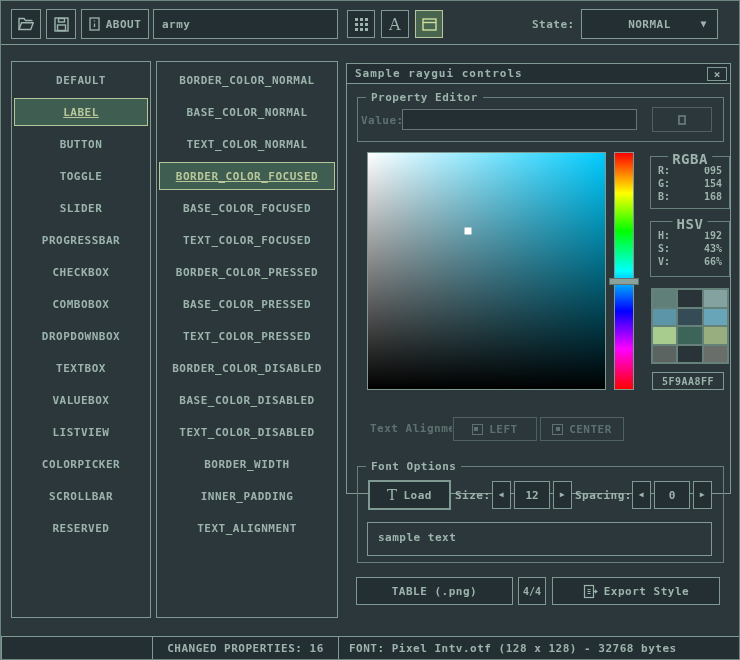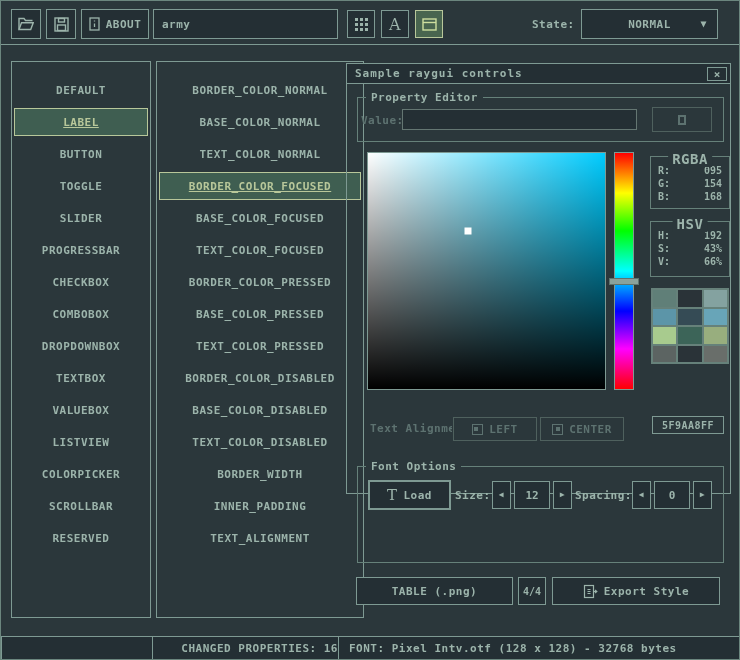--- a/index.html
+++ b/index.html
@@ -31,21 +31,21 @@
   .lbl{position:absolute;font-size:11px;font-weight:bold;letter-spacing:0.5px;color:var(--text);}
   .lbl.dim{color:var(--dim);}
   .input{
     position:absolute;background:var(--dark);border:1px solid var(--bl);
     color:var(--text);font-size:11px;font-weight:bold;letter-spacing:0.5px;
     display:flex;align-items:center;padding-left:8px;
   }
   
   #toolbar{position:absolute;left:0;top:0;width:100%;height:44px;border-bottom:1px solid var(--bl);}
   
-  .panel{position:absolute;border:1px solid var(--bl);padding-top:12px;}
+  .panel{position:absolute;border:1px solid var(--bl);padding-top:2px;}
   .list-item{
     height:32px;margin:0 2px;display:flex;align-items:center;justify-content:center;
     font-size:11px;letter-spacing:0.5px;color:var(--text);border:1px solid transparent;
   }
   .list-item.selected{
     height:28px;margin:2px;background:var(--accent-bg);
     border-color:var(--accent);color:var(--accent);text-decoration:underline;
   }
   
   #sample-window{position:absolute;left:345px;top:62px;width:385px;height:431px;border:1px solid var(--bl);}
@@ -76,21 +76,21 @@
   }
   #hue-handle{position:absolute;left:262px;width:30px;height:7px;background:#8aa29b;border:1px solid #5e736d;}
   #swatch-grid{
     position:absolute;left:304px;top:224px;width:78px;height:76px;
     background:var(--bm);padding:2px;display:grid;
     grid-template-columns:repeat(3,1fr);gap:2px;
   }
   .swatch{width:100%;height:100%;}
   #hex-box{
     position:absolute;left:305px;top:308px;width:72px;height:18px;border:1px solid var(--bl);
-    display:flex;align-items:center;justify-content:center;font-size:10px;letter-spacing:0.5px;margin-top:44px;
+    display:flex;align-items:center;justify-content:center;font-size:10px;letter-spacing:0.5px;
   }
   
   .align-icon{
     width:11px;height:11px;border:1px solid currentColor;display:inline-flex;
     align-items:center;padding:1px;flex:none;
   }
   .align-icon .dot{width:4px;height:4px;background:currentColor;}
   .align-icon.left{justify-content:flex-start;}
   .align-icon.center{justify-content:center;}
   .align-icon.right{justify-content:flex-end;}
@@ -187,21 +187,21 @@
       <div class="list-item">COMBOBOX</div>
       <div class="list-item">DROPDOWNBOX</div>
       <div class="list-item">TEXTBOX</div>
       <div class="list-item">VALUEBOX</div>
       <div class="list-item">LISTVIEW</div>
       <div class="list-item">COLORPICKER</div>
       <div class="list-item">SCROLLBAR</div>
       <div class="list-item">RESERVED</div>
     </div>
 
-  <div class="panel" style="left:155px;top:60px;width:208px;height:557px;" id="property-list">
+  <div class="panel" style="left:155px;top:60px;width:182px;height:557px;" id="property-list">
       <div class="list-item">BORDER_COLOR_NORMAL</div>
       <div class="list-item">BASE_COLOR_NORMAL</div>
       <div class="list-item">TEXT_COLOR_NORMAL</div>
       <div class="list-item selected">BORDER_COLOR_FOCUSED</div>
       <div class="list-item">BASE_COLOR_FOCUSED</div>
       <div class="list-item">TEXT_COLOR_FOCUSED</div>
       <div class="list-item">BORDER_COLOR_PRESSED</div>
       <div class="list-item">BASE_COLOR_PRESSED</div>
       <div class="list-item">TEXT_COLOR_PRESSED</div>
       <div class="list-item">BORDER_COLOR_DISABLED</div>
@@ -321,40 +321,43 @@
     <div class="lbl" style="left:228px;top:425px;">Spacing:</div>
     <div class="btn" style="left:285px;top:417px;width:19px;height:28px;">
       <span class="arrow">◀</span>
     </div>
     <div class="valuebox" style="left:307px;top:417px;width:36px;height:28px;">
       <span>0</span>
     </div>
     <div class="btn" style="left:346px;top:417px;width:19px;height:28px;">
       <span class="arrow">▶</span>
     </div>
+    <div class="input" style="left:20px;top:458px;width:345px;height:34px;background:transparent;align-items:flex-start;padding-top:8px;padding-left:10px;">
+      <span>sample text</span>
+    </div>
 
     <div class="btn" style="left:9px;top:513px;width:157px;height:28px;">
       <span>TABLE (.png)</span>
     </div>
     <div class="valuebox" style="left:171px;top:513px;width:28px;height:28px;font-size:10px;">
       <span>4/4</span>
     </div>
     <div class="btn" style="left:205px;top:513px;width:168px;height:28px;">
       <span>
         <svg width="15" height="15" viewBox="0 0 15 15" fill="none" stroke="currentColor" stroke-width="1.2">
           <rect x="1.5" y="1.5" width="9" height="12"></rect>
           <path d="M4.5 5.5 h3 M4.5 7.5 h3 M4.5 9.5 h3"></path>
           <path d="M11 7.5 h2.5 M12 6 l1.8 1.5 -1.8 1.5"></path>
         </svg>
       </span>
       <span>Export Style</span>
     </div>
   </div>
 
   <div class="status-cell" style="left:0;width:152px;"></div>
-  <div class="status-cell" style="left:151px;width:187px;justify-content:flex-end;">
+  <div class="status-cell" style="left:151px;width:187px;justify-content:center;">
     <span>CHANGED PROPERTIES: 16</span>
   </div>
   <div class="status-cell" style="left:337px;width:403px;padding-left:10px;">
     <span>FONT: Pixel Intv.otf (128 x 128) - 32768 bytes</span>
   </div>
 
 </div>
 
 </body></html>

